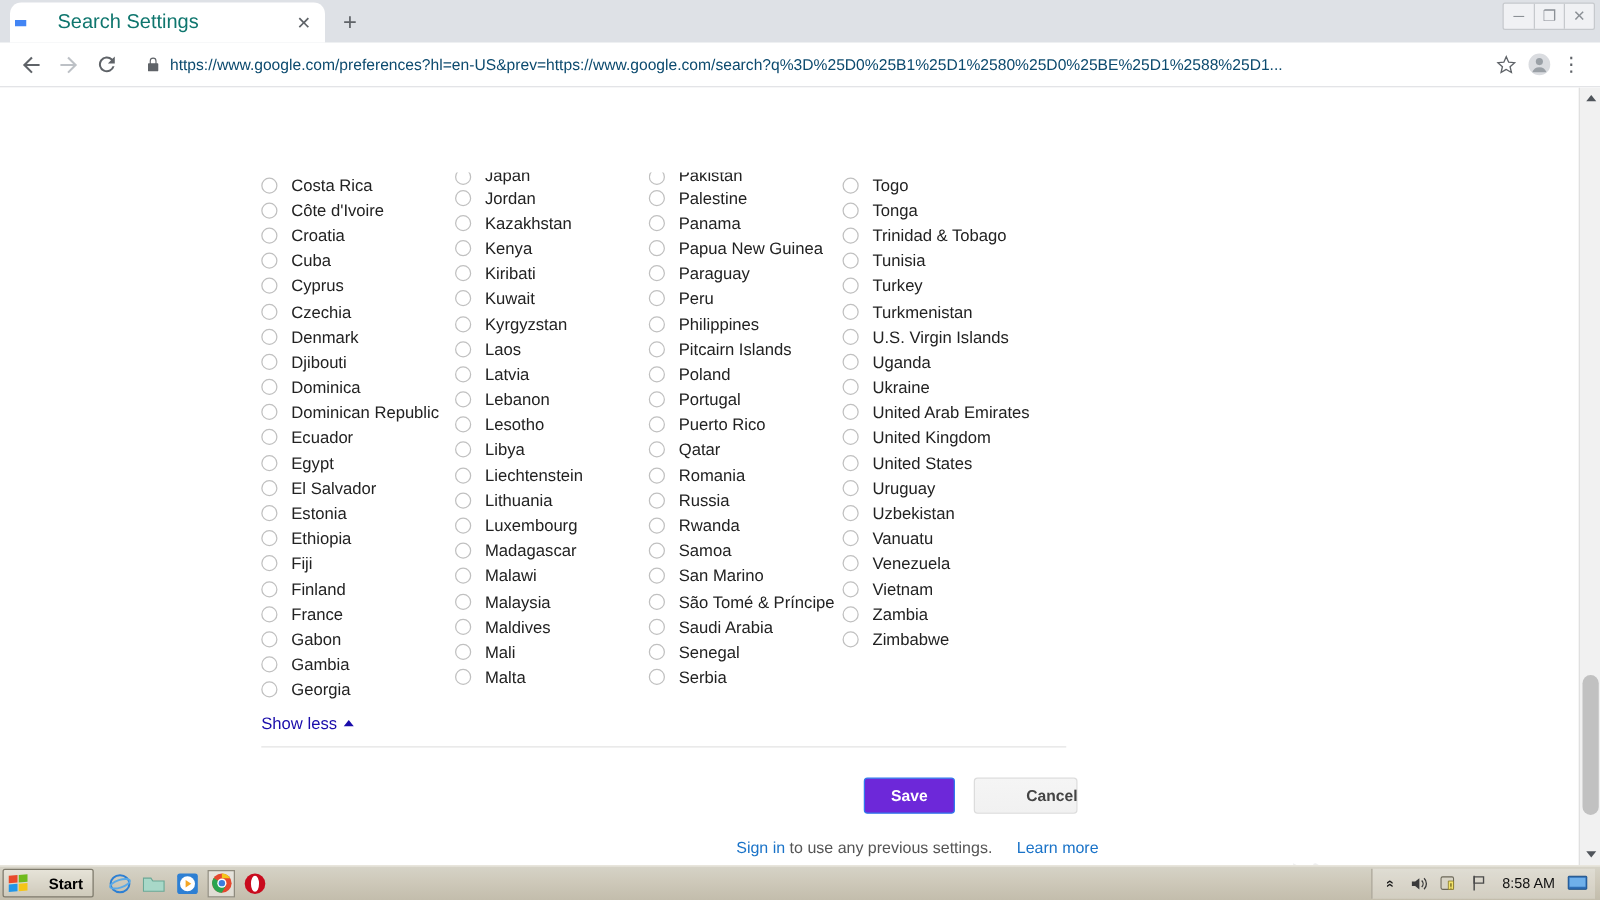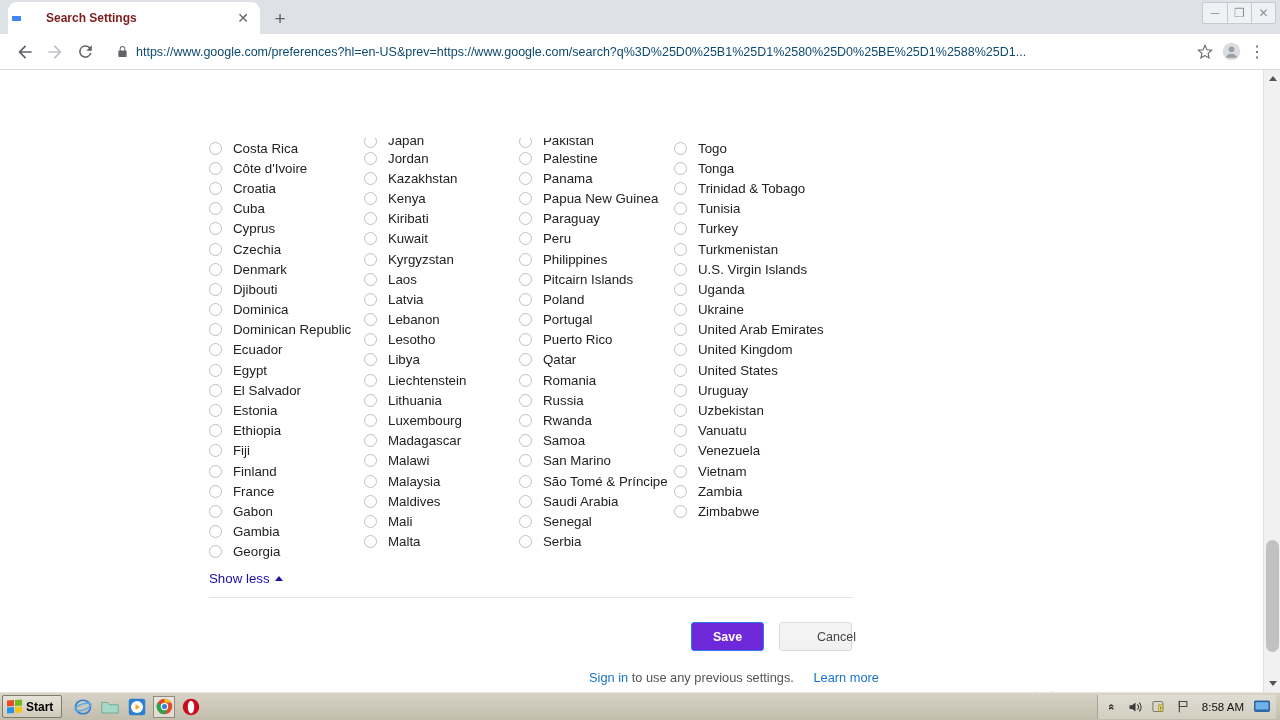--- a/index.html
+++ b/index.html
@@ -39,22 +39,22 @@
   }
   .g-logo::after {
     content: ""; position: absolute; left: 4px; top: 4px;
     width: 8px; height: 8px; border-radius: 50%; background: #fff;
   }
   .g-logo::before {
     content: ""; position: absolute; right: -1px; top: 6px;
     width: 9px; height: 5px; background: #4285f4; z-index: 2;
   }
   .tab-title {
-    font-size: 12px; color: #7f1d1d; flex: 1;
-    white-space: nowrap; overflow: hidden; text-overflow: ellipsis; font-weight: bold;
+    font-size: 16px; color: #0f766e; flex: 1;
+    white-space: nowrap; overflow: hidden; text-overflow: ellipsis;
   }
   .tab-close {
     width: 18px; height: 18px; flex: 0 0 18px;
     display: flex; align-items: center; justify-content: center;
     color: #5f6368; font-size: 14px; line-height: 1;
   }
   .newtab {
     width: 28px; height: 28px; margin-left: 6px; margin-bottom: 2px;
     display: flex; align-items: center; justify-content: center;
     color: #5f6368; font-size: 19px; line-height: 1;
@@ -147,24 +147,24 @@
     position: absolute; left: 691px; top: 552px;
     display: flex; gap: 15px; align-items: center;
   }
   .btn-primary {
     width: 73px; height: 29px; background: #6d28d9;
     border: 1px solid #3079ed; border-radius: 3px;
     color: #fff; font-size: 12.5px; font-weight: bold;
     display: flex; align-items: center; justify-content: center;
   }
   .btn-secondary {
-    width: 73px; height: 29px;
+    width: 83px; height: 29px;
     background: linear-gradient(#f5f5f5, #f1f1f1);
     border: 1px solid #dcdcdc; border-radius: 3px;
-    color: #444; font-size: 12.5px; font-weight: normal;
+    color: #444; font-size: 12.5px; font-weight: bold;
     display: flex; align-items: center; justify-content: center; padding-left: 42px;
   }
   .signin-line {
     position: absolute; left: 573px; top: 600px;
     font-size: 12.8px; color: #555;
     white-space: nowrap;
   }
   .lnk { color: #1a73c8; margin-left: 16px; }
 
   
@@ -209,21 +209,21 @@
   
   .taskbar {
     position: absolute; left: 0; top: 692px;
     width: 1280px; height: 28px;
     background: linear-gradient(#d6d3c7, #cec9ba 45%, #c3bdac);
     border-top: 1px solid #e8e5dc;
     display: flex; align-items: center;
   }
   .start {
     margin-left: 2px; height: 23px;
-    display: flex; align-items: center; gap: 4px;
+    display: flex; align-items: center; gap: 17px;
     padding: 0 8px 0 4px;
     background: linear-gradient(#e6e3d8, #cfcabb);
     border: 1px solid #7f7b6d; border-radius: 2px;
     font-size: 12px; font-weight: bold; color: #000;
   }
   .start-flag {
     width: 15px; height: 13px;
     display: grid; grid-template-columns: 1fr 1fr; grid-template-rows: 1fr 1fr;
     gap: 1px; transform: skewY(-4deg);
   }

